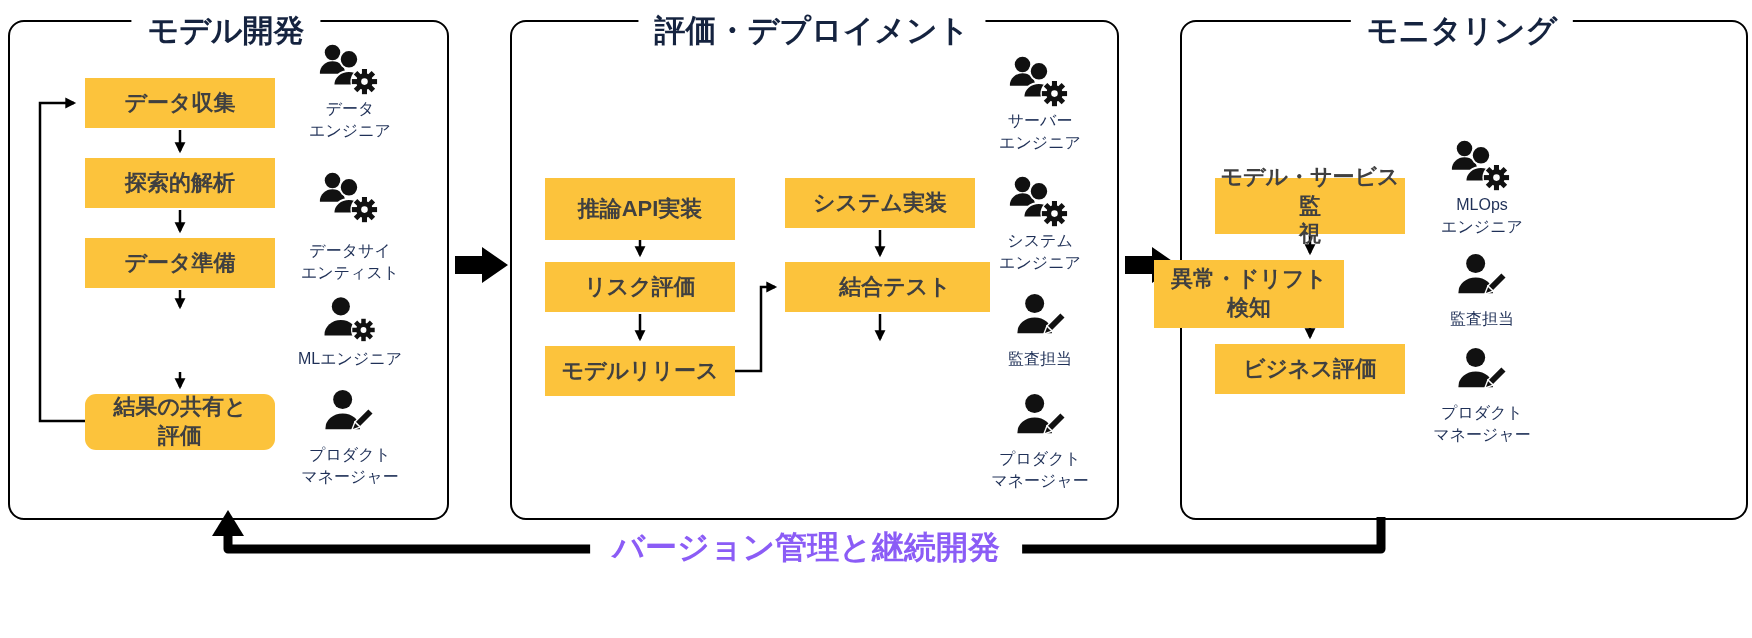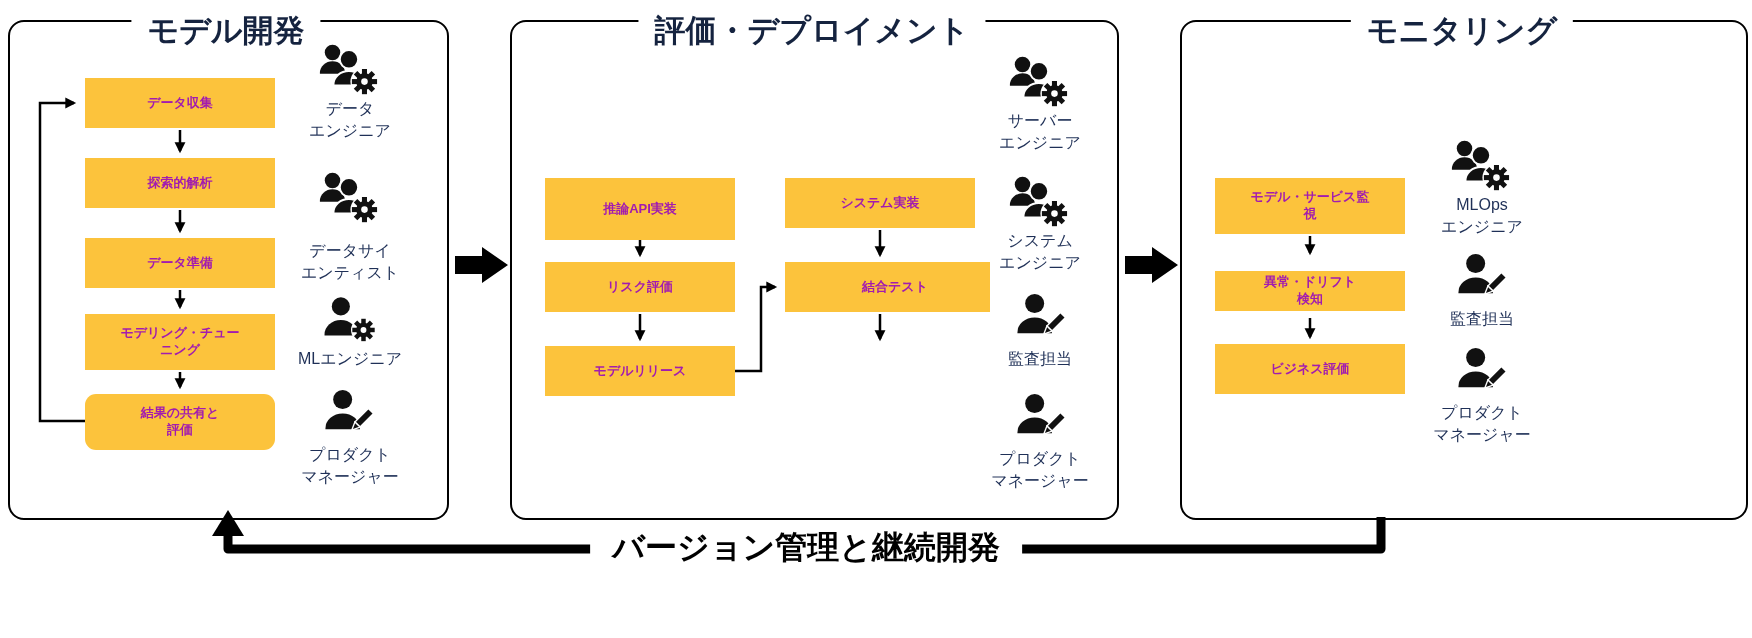--- a/index.html
+++ b/index.html
@@ -7,28 +7,28 @@
   .canvas { position:relative; width:1752px; height:638px; background:#ffffff; overflow:hidden; }
 
   .panel { position:absolute; border:2.5px solid #000000; border-radius:16px; background:#ffffff; z-index:0; }
   .connector-layer { position:absolute; left:0; top:0; width:1752px; height:638px; z-index:1; }
 
   .panel-title { position:absolute; transform:translateX(-50%); background:#ffffff; padding:12px 16px;
                  font-size:31px; font-weight:bold; color:#15233F; white-space:nowrap; z-index:3; line-height:38px; }
 
   .box { position:absolute; background:#FCC33C; display:flex; align-items:center; justify-content:center;
          text-align:center; z-index:2; }
-  .box-label { white-space:pre-line; line-height:1.3; font-size:13px; font-weight:600; color:#a21caf; }
+  .box-label { white-space:pre-line; line-height:1.3; font-size:22px; font-weight:600; color:#404040; }
 
   .role-icon { position:absolute; z-index:2; }
   .role-label { position:absolute; transform:translateX(-50%); text-align:center; font-size:16px;
                 white-space:pre-line; line-height:1.4; color:#1F3057; z-index:2; }
 
   .loop-label { position:absolute; transform:translateX(-50%); background:#ffffff; padding:0 22px;
-                font-size:32px; font-weight:bold; color:#000000; white-space:nowrap; z-index:3; line-height:42px; }
+                font-size:32px; font-weight:bold; color:#8b5cf6; white-space:nowrap; z-index:3; line-height:42px; }
 </style>
 </head>
 <body>
 
 <svg width="0" height="0" style="position:absolute" aria-hidden="true">
   <defs>
     <symbol id="people-gear" viewBox="0 0 64 58">
       <circle cx="16" cy="12" r="8" fill="#111"></circle>
       <path d="M 3 33 a 13 12 0 0 1 26 0 l 0 1 l -26 0 z" fill="#111"></path>
       <circle cx="33" cy="19" r="9.5" fill="#111" stroke="#fff" stroke-width="2"></circle>
@@ -120,24 +120,20 @@
 
   <div class="box" style="left:85px;top:78px;width:190px;height:50px;">
     <span class="box-label">データ収集</span>
     </div>
   <div class="box" style="left:85px;top:158px;width:190px;height:50px;">
     <span class="box-label">探索的解析</span>
     </div>
   <div class="box" style="left:85px;top:238px;width:190px;height:50px;">
     <span class="box-label">データ準備</span>
     </div>
-  <div class="box" style="left:85px;top:314px;width:190px;height:56px;">
-    <span class="box-label">モデリング・チュー
-ニング</span>
-    </div>
   <div class="box" style="left:85px;top:394px;width:190px;height:56px;border-radius:11px;">
     <span class="box-label">結果の共有と
 評価</span>
     </div>
 
   <svg class="role-icon" style="left:317px;top:40px;width:62px;height:58px;">
       <use href="#people-gear"></use>
     </svg>
   <div class="role-label" style="left:350px;top:98px;">データ
 エンジニア</div>
@@ -196,21 +192,21 @@
   <svg class="role-icon" style="left:1012px;top:390px;width:58px;height:54px;">
       <use href="#person-pencil"></use>
     </svg>
   <div class="role-label" style="left:1040px;top:448px;">プロダクト
 マネージャー</div>
 
   <div class="box" style="left:1215px;top:178px;width:190px;height:56px;">
     <span class="box-label">モデル・サービス監
 視</span>
     </div>
-  <div class="box" style="left:1215px;top:260px;width:190px;height:40px;margin-top:11px;">
+  <div class="box" style="left:1154px;top:260px;width:190px;height:68px;">
     <span class="box-label">異常・ドリフト
 検知</span>
     </div>
   <div class="box" style="left:1215px;top:344px;width:190px;height:50px;">
     <span class="box-label">ビジネス評価</span>
     </div>
 
   <svg class="role-icon" style="left:1449px;top:136px;width:62px;height:58px;">
       <use href="#people-gear"></use>
     </svg>

